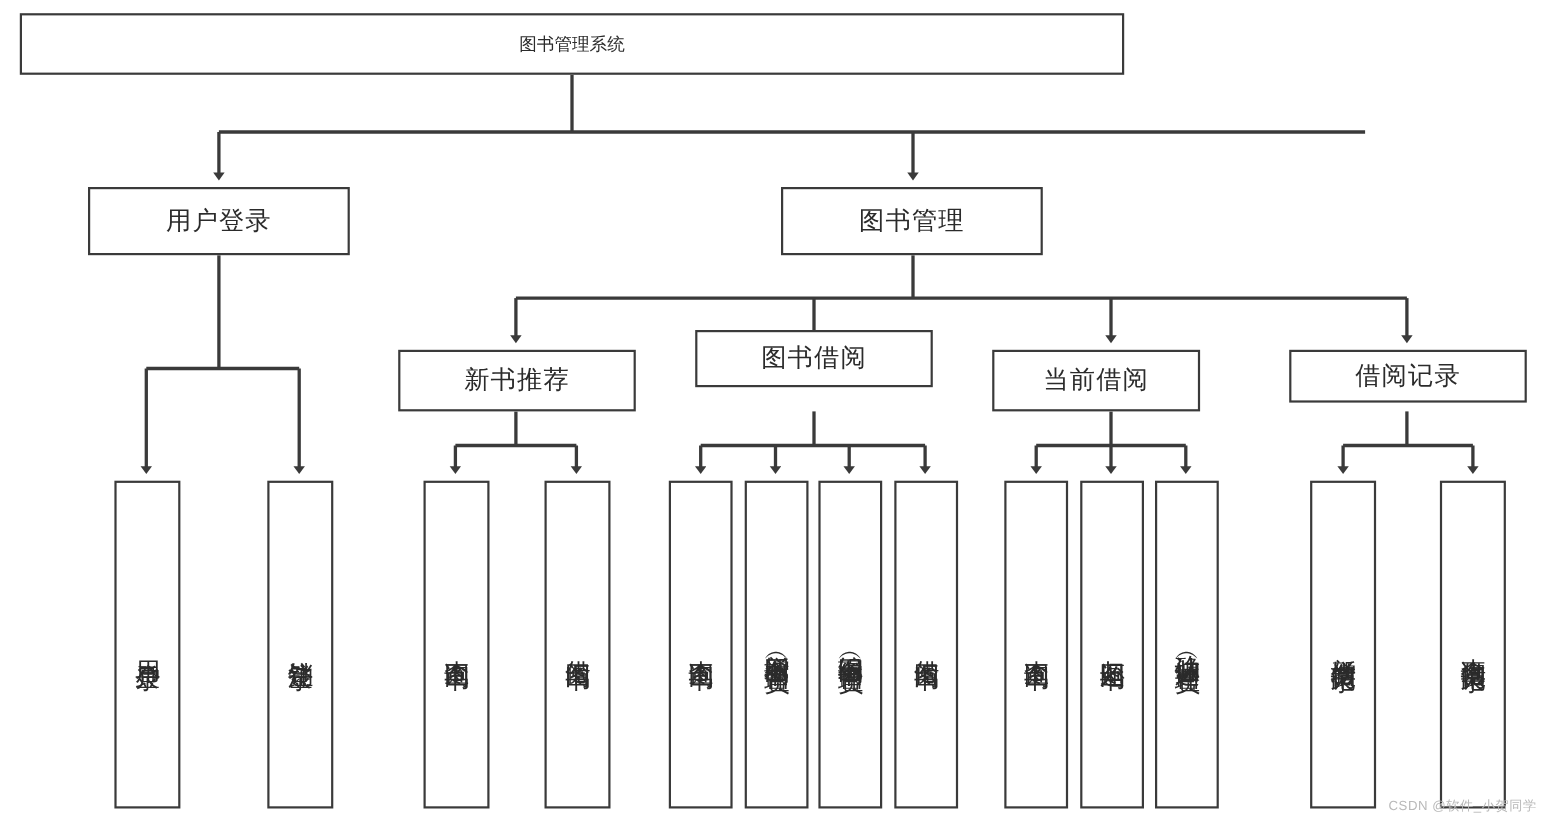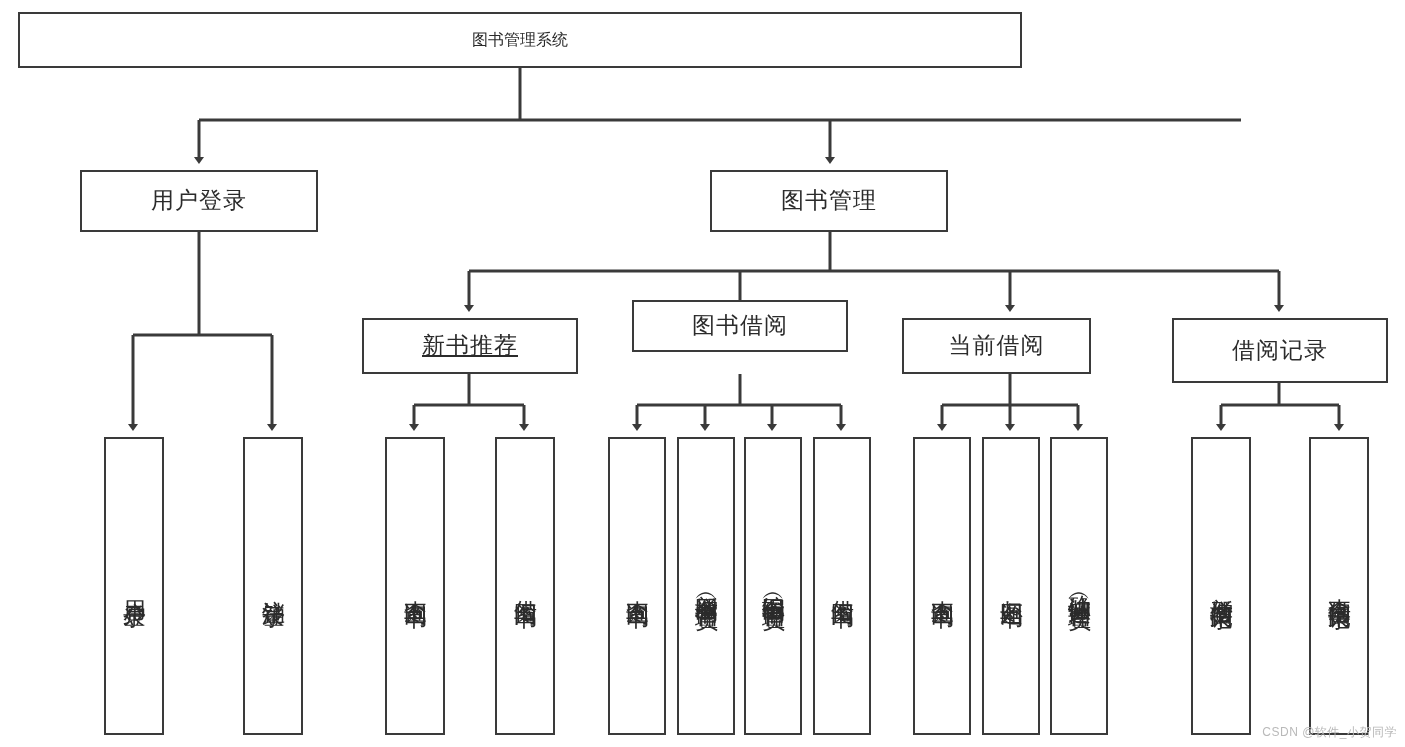--- a/index.html
+++ b/index.html
@@ -133,30 +133,30 @@
     <span>图书管理系统</span>
   </div>
 
   <div class="node horiz" style="left:80px; top:170px; width:238px; height:62px;">
     <span>用户登录</span>
   </div>
   <div class="node horiz" style="left:710px; top:170px; width:238px; height:62px;">
     <span>图书管理</span>
   </div>
 
-  <div class="node horiz" style="left:362px; top:318px; width:216px; height:56px;text-decoration:underline;">
+  <div class="node horiz" style="left:362px; top:318px; width:216px; height:56px;">
     <span>新书推荐</span>
   </div>
   <div class="node horiz" style="left:632px; top:300px; width:216px; height:52px;">
     <span>图书借阅</span>
   </div>
   <div class="node horiz" style="left:902px; top:318px; width:189px; height:56px;">
     <span>当前借阅</span>
   </div>
-  <div class="node horiz" style="left:1172px; top:318px; width:216px; height:65px;">
+  <div class="node horiz" style="left:1172px; top:318px; width:216px; height:48px;">
     <span>借阅记录</span>
   </div>
 
   <div class="leaf" style="left:104px; top:437px; width:60px; height:298px;">
     <span class="vtext">用户登录</span>
   </div>
   <div class="leaf" style="left:243px; top:437px; width:60px; height:298px;">
     <span class="vtext">注销登录</span>
   </div>
 

